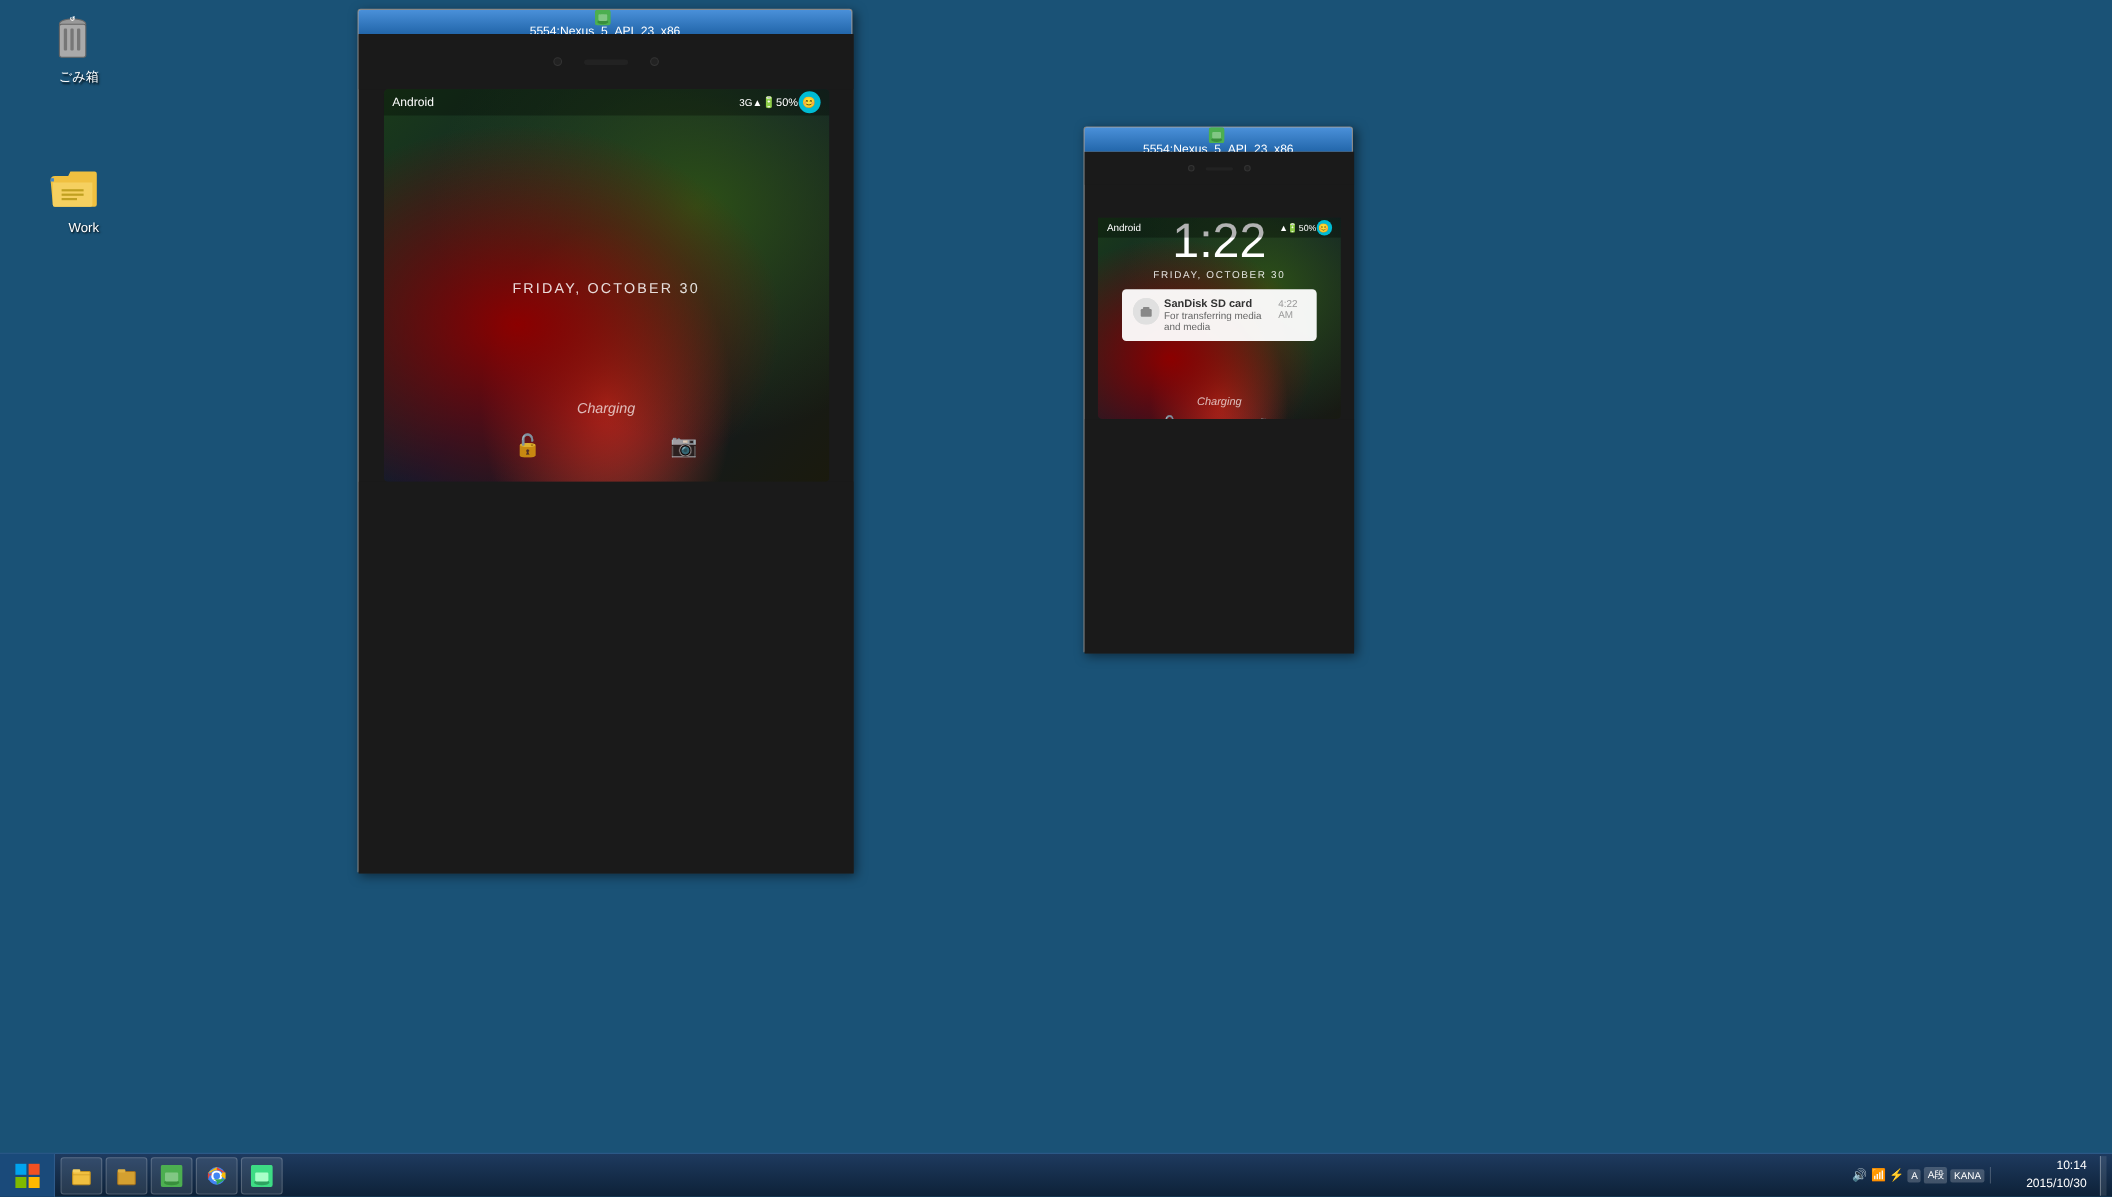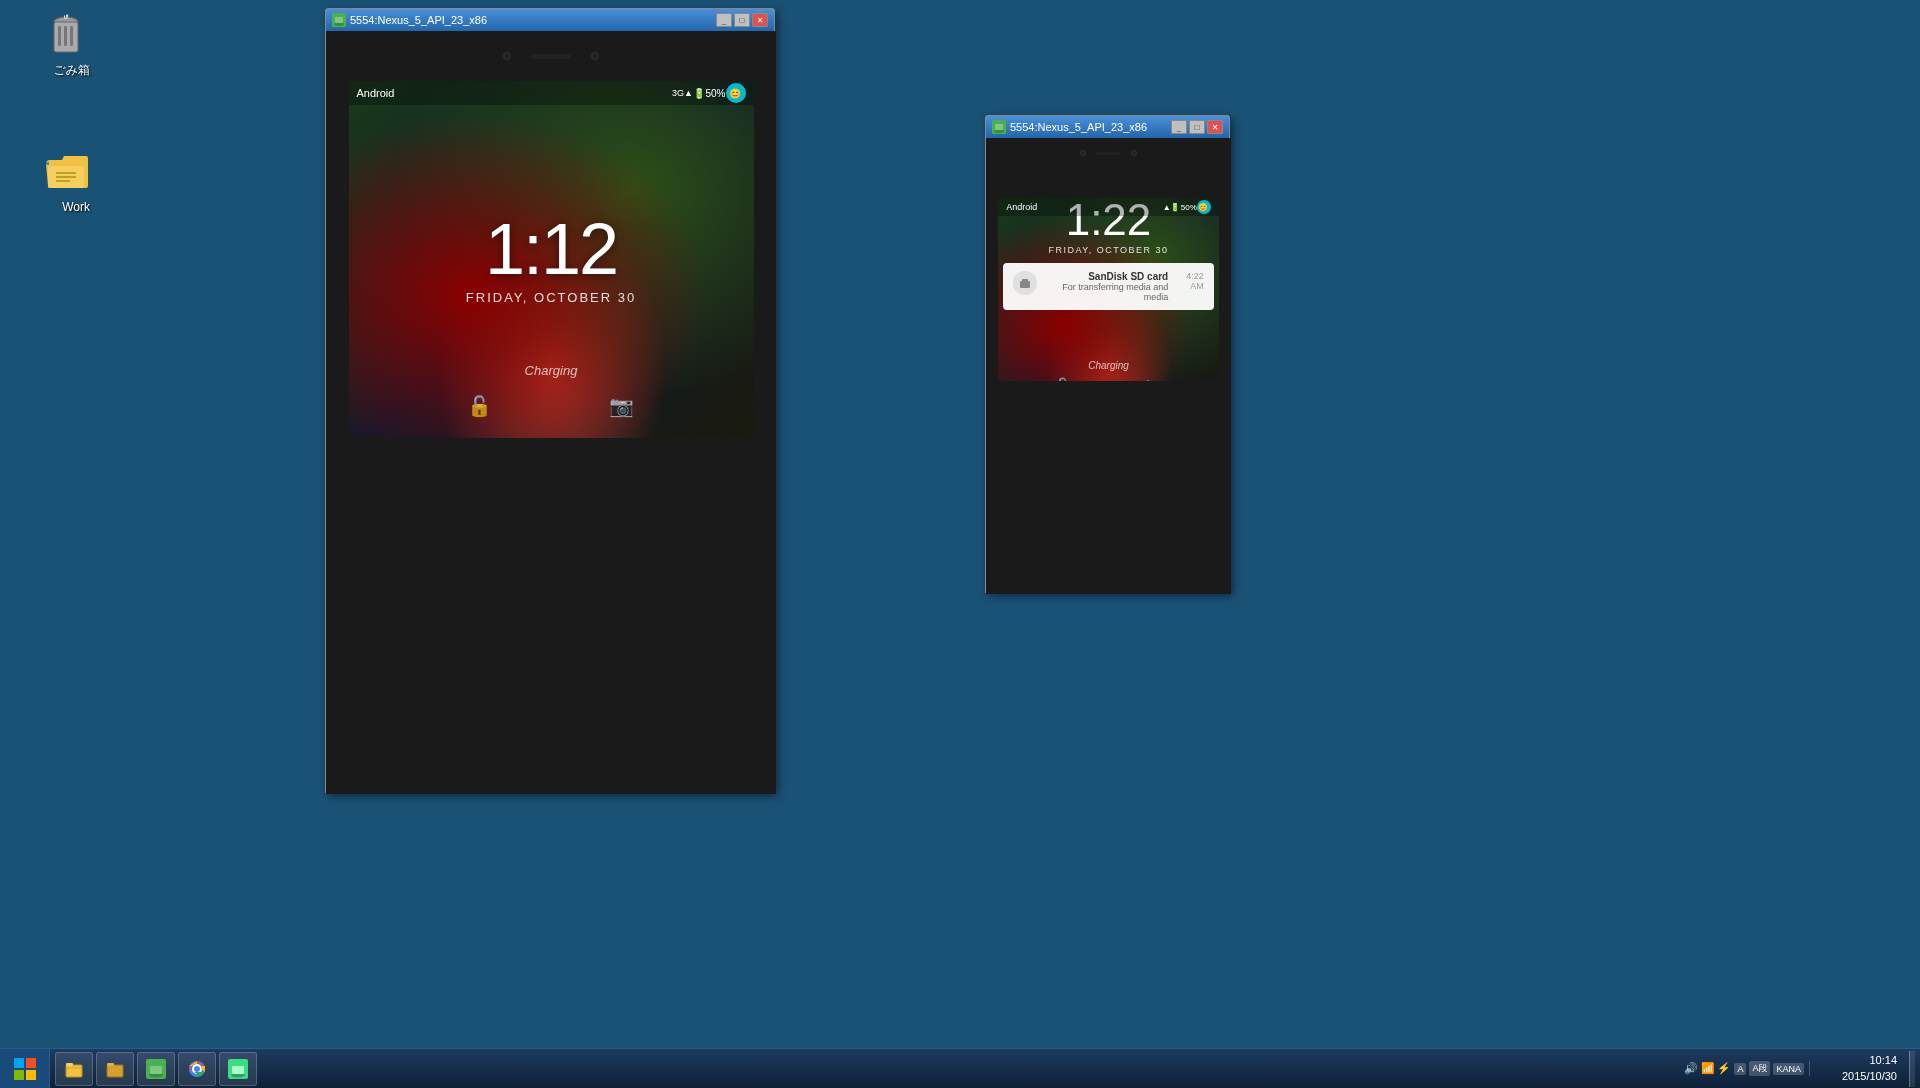--- a/index.html
+++ b/index.html
@@ -97,20 +97,21 @@
       border-radius: 3px 3px 0 0;
       box-shadow: 3px 3px 10px rgba(0,0,0,0.5);
     }
     .window-titlebar {
       height: 22px;
       background: linear-gradient(to bottom, #4a90d9, #2266aa);
       display: flex;
       align-items: center;
       padding: 0 6px;
       border-radius: 2px 2px 0 0;
+      flex-direction: column;
     }
     .window-icon {
       width: 14px;
       height: 14px;
       margin-right: 4px;
       background: #4CAF50;
       border-radius: 2px;
     }
     .window-title {
       color: white;
@@ -238,26 +239,25 @@
     .lock-icon {
       color: rgba(255,255,255,0.8);
       font-size: 20px;
     }
 
     
     .notification-card {
       background: rgba(255,255,255,0.95);
       border-radius: 4px;
       padding: 8px 10px;
-      margin: 5px;
+      margin: 22px;
       display: flex;
       align-items: flex-start;
       gap: 4px;
       font-size: 10px;
-      text-align: right;
     }
     .notif-icon {
       width: 24px;
       height: 24px;
       background: #e0e0e0;
       border-radius: 50%;
       flex-shrink: 0;
     }
     .notif-title { font-weight: bold; color: #333; font-size: 10px; }
     .notif-body { color: #666; font-size: 9px; }
@@ -359,21 +359,20 @@
             <span class="status-left">Android</span>
             <div class="status-right">
               <span style="font-size:9px;">3G▲</span>
               <span>🔋</span>
               <span>50%</span>
               <div class="user-avatar">😊</div>
             </div>
           </div>
 
           <div class="lock-content">
-            <div class="lock-time">1:12</div>
             <div class="lock-date">FRIDAY, OCTOBER 30</div>
           </div>
           <div class="charging-text">Charging</div>
           <div class="lock-icons">
             <span class="lock-icon">🔓</span>
             <span class="lock-icon">📷</span>
           </div>
         </div>
       </div>
 

